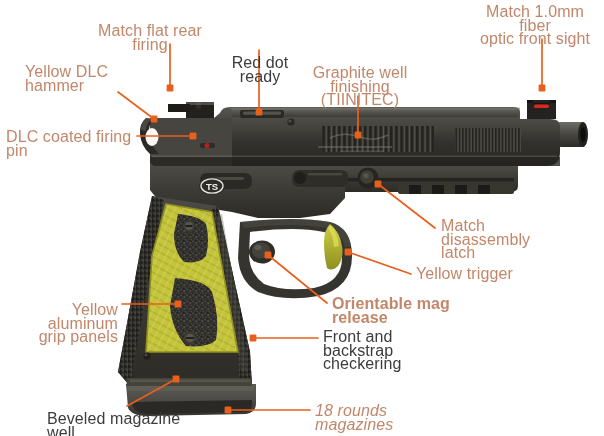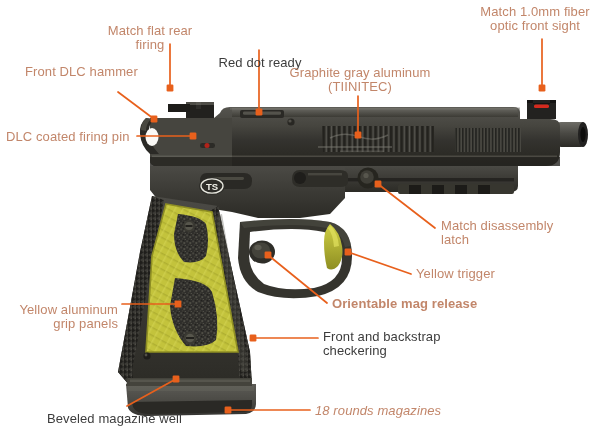--- a/index.html
+++ b/index.html
@@ -14,21 +14,21 @@
 
   
   #artwork{position:absolute;left:0;top:0;width:604px;height:436px;}
 
   
   #lines{position:absolute;left:0;top:0;width:604px;height:436px;pointer-events:none;}
 
   
   .label{
     position:absolute;
-    font-size:13px;
+    font-size:16px;
     line-height:13.6px;
     letter-spacing:.1px;
     white-space:pre-line;
     color:#c2866a;
   }
   .label.dark{color:#3c3c3c;}
   .label.al{text-align:left;}
   .label.ac{text-align:center;}
   .label.ar{text-align:right;}
 </style>
@@ -354,22 +354,22 @@
       <rect x="172.6" y="375.6" width="6.8" height="6.8" rx="1.2" fill="#e8601c"></rect>
       <path d="M228,410 L310,410" stroke="#e8601c" stroke-width="1.7" fill="none" stroke-linecap="round"></path>
       <rect x="224.6" y="406.6" width="6.8" height="6.8" rx="1.2" fill="#e8601c"></rect>
     </svg>
 
   <div id="labels">
       <div class="label ac" style="left: 92px; top: 24px; width: 116px;">Match flat rear firing</div>
       <div class="label dark ac" style="left: 213px; top: 30px; width: 94px; margin-top: 26px;">Red dot ready</div>
       <div class="label ac" style="left: 470px; top: 5px; width: 130px;">Match 1.0mm fiber
 optic front sight</div>
-      <div class="label al" style="left: 25px; top: 65px; width: 130px;">Front DLC hammer</div>
-      <div class="label ac" style="left: 288px; top: 66px; width: 144px;">Graphite gray aluminum
+      <div class="label al" style="left: 25px; top: 65px; width: 130px;">Yellow DLC hammer</div>
+      <div class="label ac" style="left: 288px; top: 66px; width: 144px;">Graphite well finishing
 (TIINITEC)</div>
       <div class="label al" style="left: 6px; top: 130px; width: 130px;">DLC coated firing pin</div>
       <div class="label al" style="left: 441px; top: 219px; width: 130px;">Match disassembly
 latch</div>
       <div class="label al" style="left: 416px; top: 267px; width: 110px;">Yellow trigger</div>
       <div class="label al" style="left: 332px; top: 297px; width: 150px; font-weight: bold;">Orientable mag release</div>
       <div class="label ar" style="left: 14px; top: 291px; width: 104px; margin-top: 12px;">Yellow aluminum
 grip panels</div>
       <div class="label dark al" style="left: 323px; top: 330px; width: 140px;">Front and backstrap
 checkering</div>

